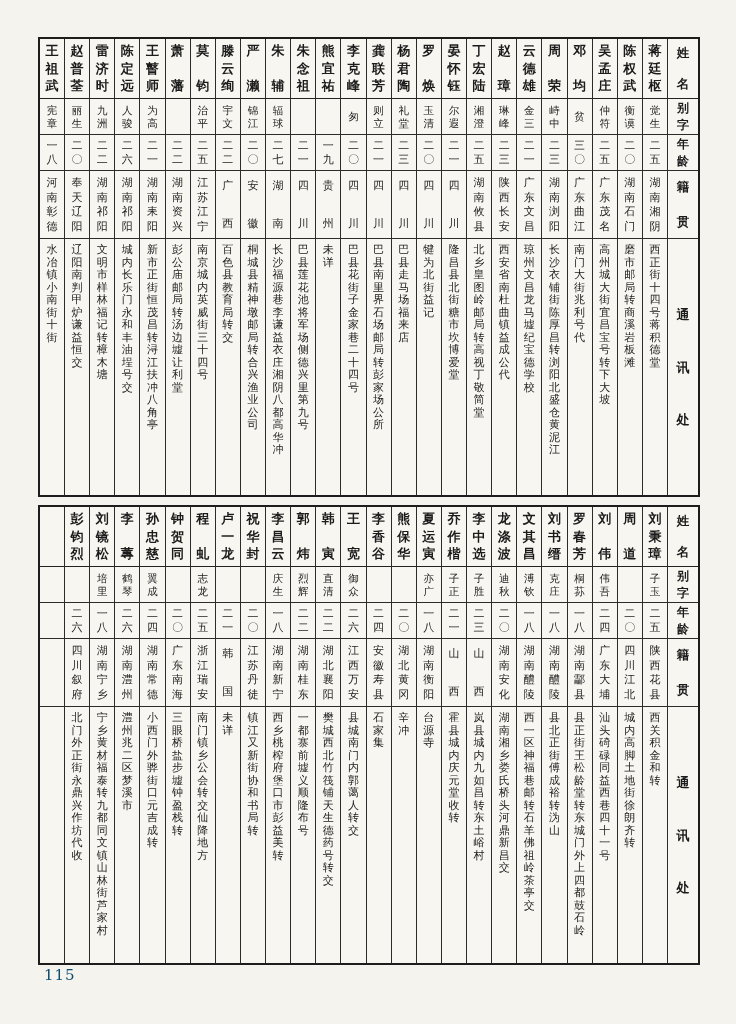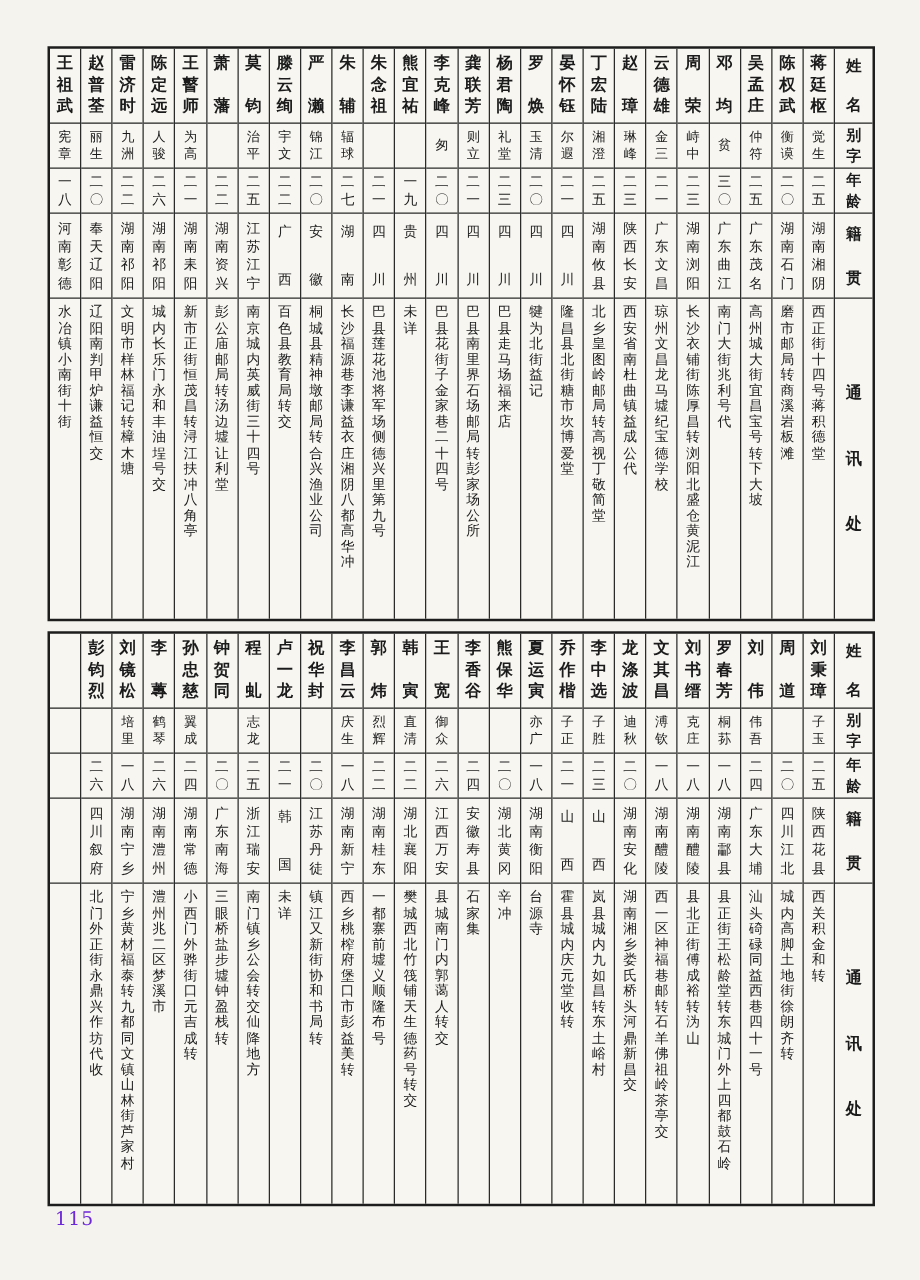--- a/index.html
+++ b/index.html
@@ -52,21 +52,21 @@
   }
   .hcol .cell{font-weight:bold;}
   .hcol .c-name{font-size:12.5px;padding:8px 0;}
   .hcol .c-courtesy{justify-content:space-between;padding:3px 0;font-size:12px;}
   .hcol .c-age{justify-content:space-between;padding:3px 0;font-size:12px;}
   .hcol .c-native{padding:10px 0;font-size:12.5px;}
   .hcol .c-addr{justify-content:space-evenly;font-size:13px;padding:30px 0;gap:0;}
   .page-number{
     position:absolute;left:44px;top:966px;
     font-family:"DejaVu Serif",serif;font-size:15px;
-    letter-spacing:1px;color:#6d28d9;
+    letter-spacing:1px;color:#0c4a6e;
   }
 </style>
 </head>
 <body>
 
 <div class="page">
   <div class="rtable" id="table-top">
       <div class="col hcol">
         <div class="cell c-name">
           <span>姓</span>

